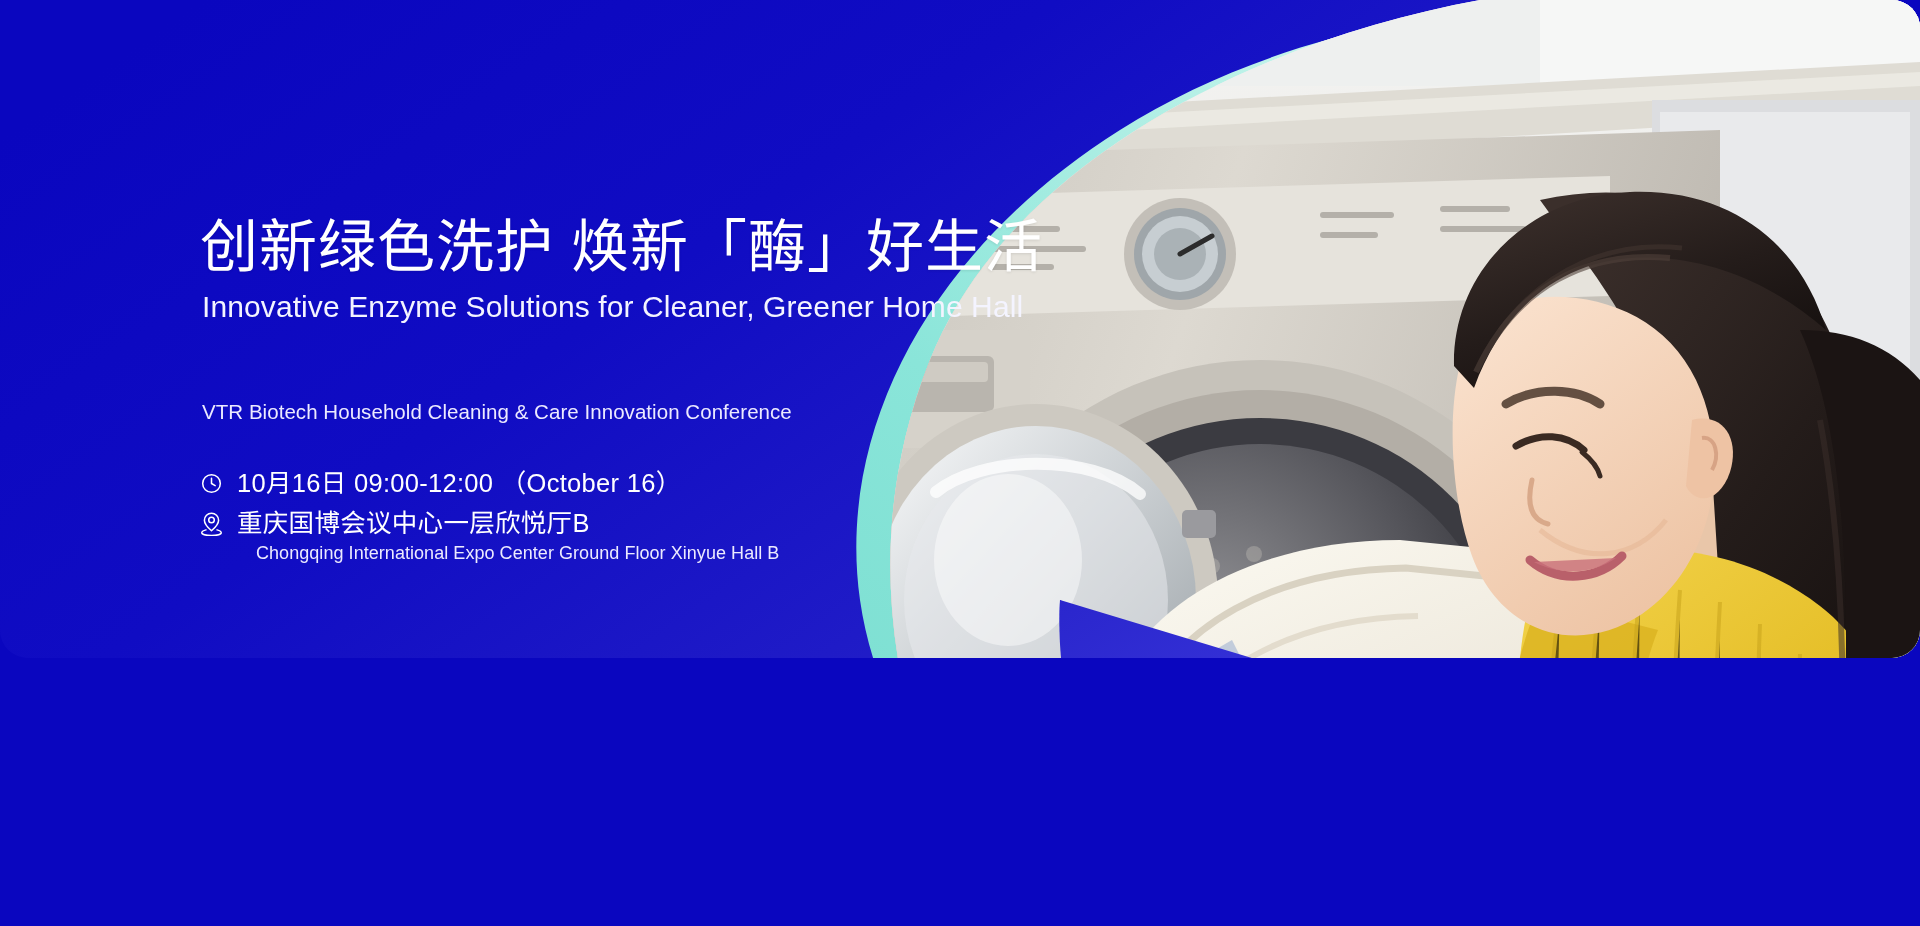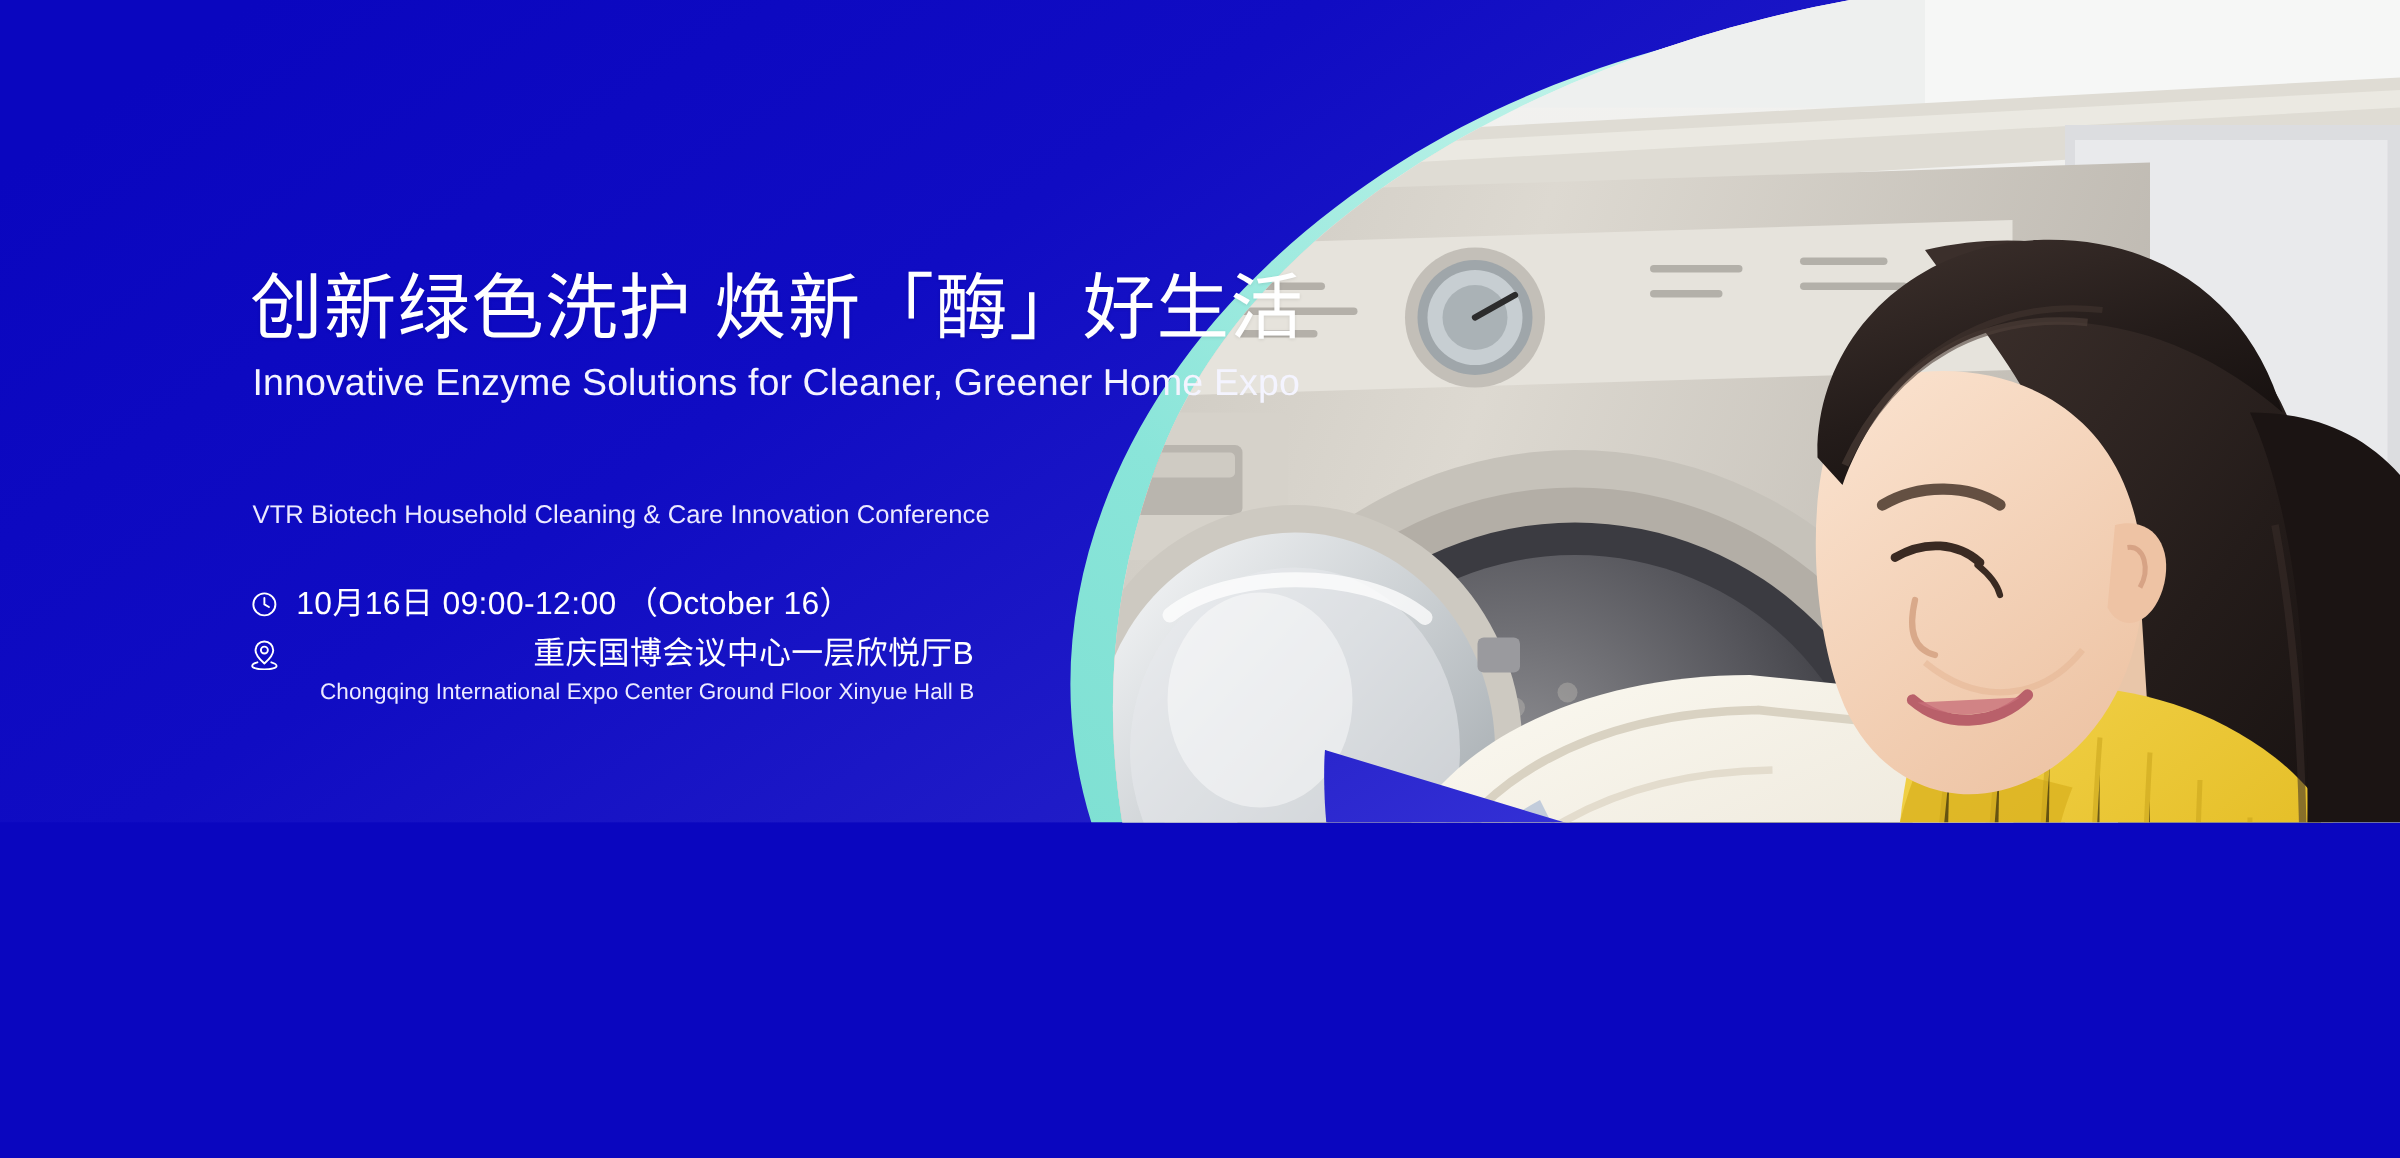--- a/index.html
+++ b/index.html
@@ -11,20 +11,21 @@
   body {
     font-family: "Liberation Sans", "DejaVu Sans", sans-serif;
   }
 
   #banner {
     position: relative;
     width: 1920px;
     height: 658px;
     overflow: hidden;
     background: linear-gradient(100deg, #0a06bf 0%, #0f0bc4 28%, #1d19c6 52%, #2d2bc9 72%, #3733cf 100%);
+    border-radius: 28px;
   }
 
   
   .art-layer {
     position: absolute;
     inset: 0;
     pointer-events: none;
   }
   .art-layer svg {
     display: block;
@@ -95,21 +96,20 @@
     top: 468px;
     left: 0;
     width: 820px;
   }
   .meta-row {
     position: relative;
     display: flex;
     align-items: flex-start;
     margin-bottom: 10px;
     white-space: nowrap;
-    text-align: right;
   }
   .meta-icon {
     flex: 0 0 auto;
     width: 26px;
     height: 30px;
     margin-right: 11px;
     display: flex;
     align-items: center;
     justify-content: flex-start;
   }
@@ -402,21 +402,21 @@
                L 1920 860
                L 1920 926 Z" fill="url(#gWedge)"></path>
       <path d="M 1060 600 C 1160 660 1520 790 1920 862 L 1920 926 L 1170 926 C 1096 826 1056 706 1060 600 Z" fill="url(#gWedge)"></path>
     </svg>
   </div>
 
   <div class="text-col">
 
     <div class="headline-cn">创新绿色洗护 焕新「酶」好生活</div>
 
-    <div class="headline-en">Innovative Enzyme Solutions for Cleaner, Greener Home Expo</div>
+    <div class="headline-en">Innovative Enzyme Solutions for Cleaner, Greener Home Hall</div>
 
 
     <div class="subhead-en">VTR Biotech Household Cleaning &amp; Care Innovation Conference</div>
 
     <div class="meta-block">
 
       <div class="meta-row">
         <span class="meta-icon">
           <svg width="23" height="23" viewBox="0 0 24 24" fill="none" stroke="#ffffff" stroke-width="1.6" stroke-linecap="round" stroke-linejoin="round">
             <circle cx="12" cy="12" r="9.2"></circle>

